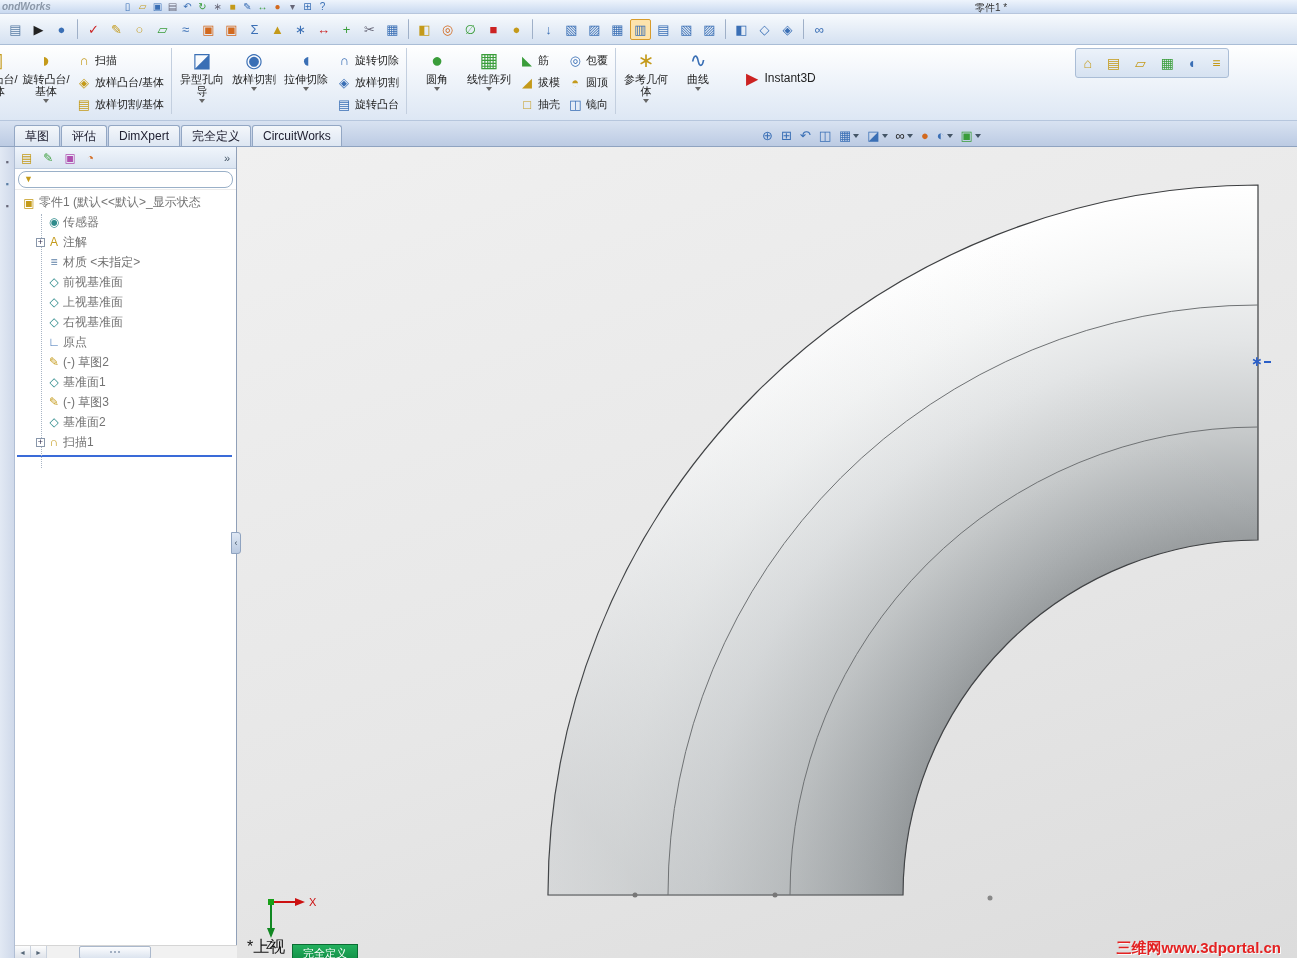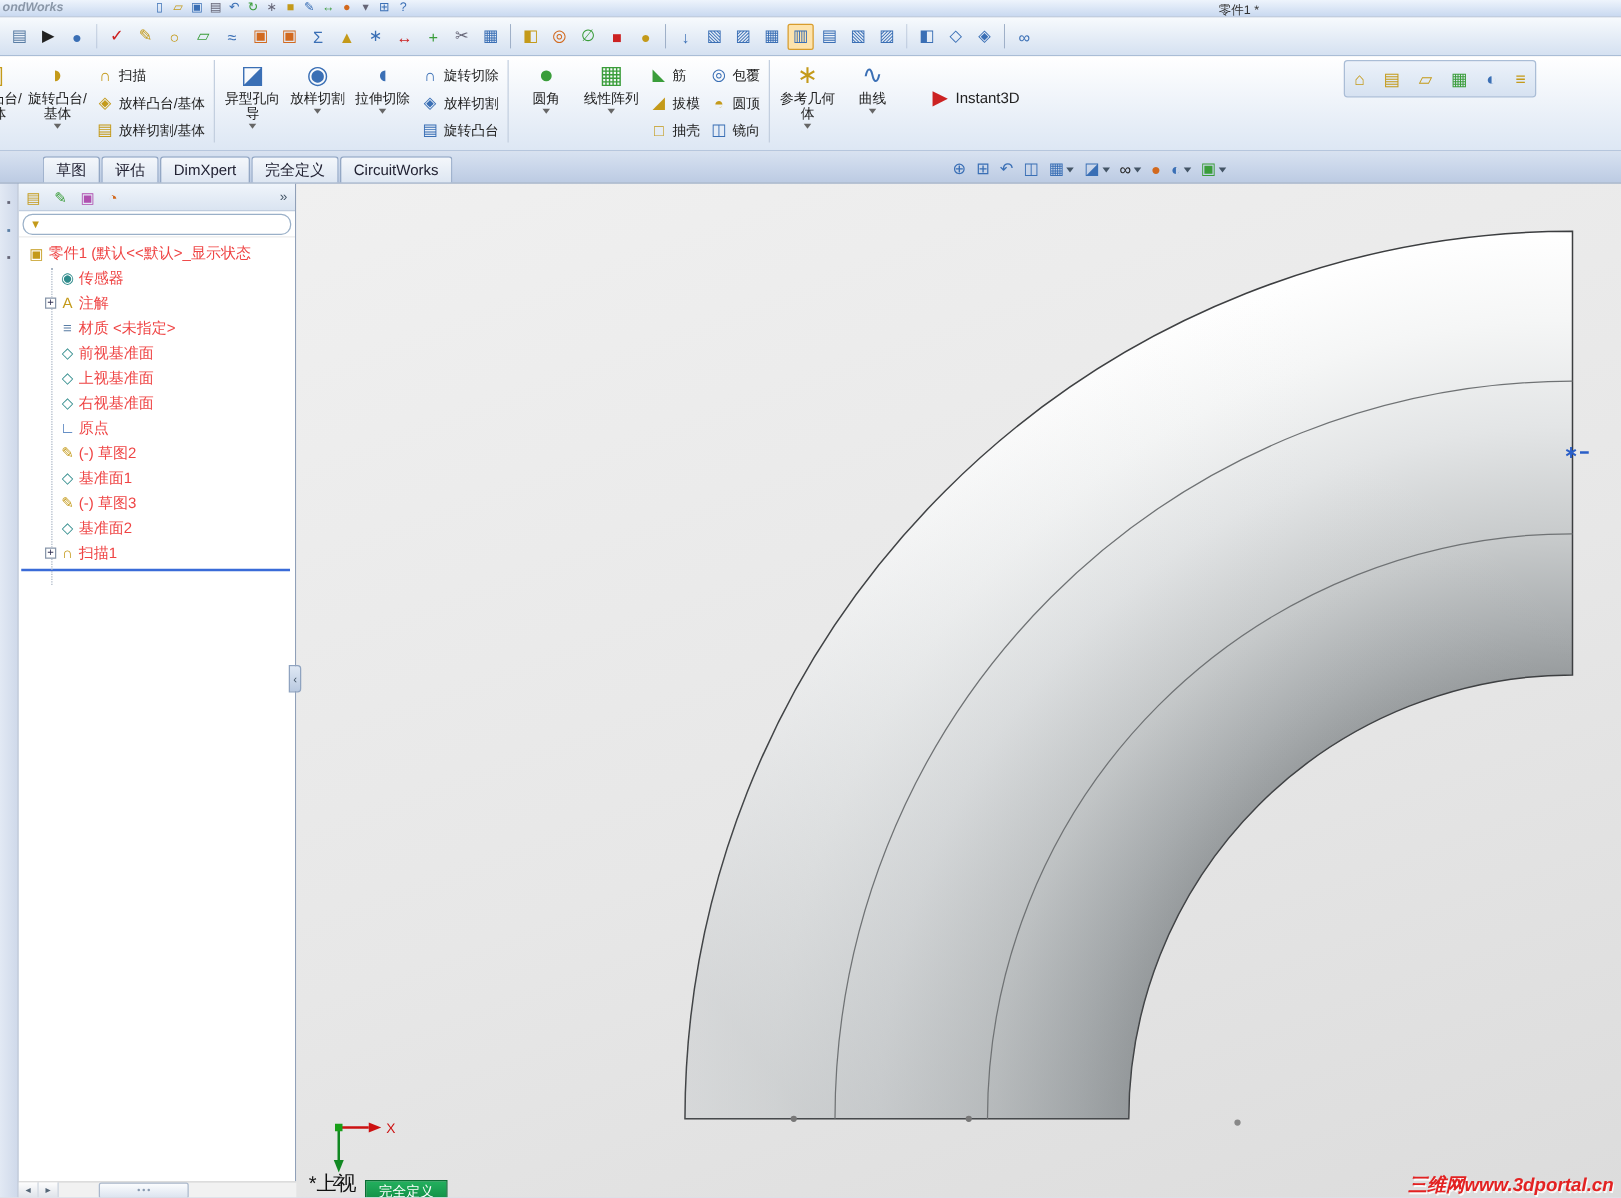--- a/index.html
+++ b/index.html
@@ -31,21 +31,21 @@
   .clip{margin-left:-32px}
   .caretd{width:0;height:0;border:3px solid transparent;border-top:4px solid #666;margin-top:2px}
   .stack{display:flex;flex-direction:column;margin:1px 3px;flex-shrink:0}
   .smallbtn{display:flex;align-items:center;height:22px;font-size:11px;white-space:nowrap}
   .sicon{width:18px;text-align:center;font-size:13px;margin-right:2px}
   .rsep{width:0;height:66px;border-left:1px solid #c3cfdf;margin:0 4px;flex-shrink:0}
   .instant3d{margin-left:12px;height:60px;display:flex;align-items:center;gap:6px;padding:0 10px;font-size:12px}
   .instant3d .ic{font-size:16px}
   
   .tabbar{position:absolute;left:0;top:121px;width:100%;height:26px;background:linear-gradient(#d8e2f1,#bccbe3);
-          border-bottom:1px solid #8fa3c0;display:flex;align-items:flex-end;padding-left:34px;box-sizing:border-box}
+          border-bottom:1px solid #8fa3c0;display:flex;align-items:flex-end;padding-left:14px;box-sizing:border-box}
   .tab{height:20px;padding:0 10px;display:flex;align-items:center;background:linear-gradient(#f4f7fb,#dde6f2);
        border:1px solid #93a7c4;border-bottom:none;border-radius:3px 3px 0 0;margin-right:1px;font-size:12px;color:#223}
   
   .headsup{position:absolute;left:762px;top:125px;height:20px;display:flex;align-items:center;gap:8px;z-index:6}
   .huico{font-size:13px;display:flex;align-items:center}
   .withcaret::after{content:"";width:0;height:0;border:3px solid transparent;border-top:4px solid #456;
                     display:inline-block;margin-left:2px;transform:translateY(2px)}
   
   .taskpane{position:absolute;left:1075px;top:48px;width:152px;height:28px;background:linear-gradient(#ecf2fa,#d6e2f1);
             border:1px solid #aabdd6;border-radius:3px;display:flex;align-items:center;justify-content:space-around;z-index:6}
@@ -66,21 +66,21 @@
   .funnel{color:#c49a1a;font-size:9px}
   .filterinput{border:none;outline:none;flex:1;font-size:11px;height:12px;padding:0;background:transparent}
   .tree{padding-top:3px;position:relative}
   .tree::before{content:"";position:absolute;left:26px;top:24px;height:254px;border-left:1px dotted #a8b4c4}
   .troot{display:flex;align-items:center;height:19px;padding-left:7px;gap:3px;white-space:nowrap}
   .titem{display:flex;align-items:center;height:20px;padding-left:21px;gap:2px;white-space:nowrap;position:relative}
   .expand{width:9px;height:9px;box-sizing:border-box;border:1px solid #8896aa;background:#fff;font-size:9px;
           line-height:7px;text-align:center;color:#335;flex-shrink:0;display:block;z-index:1}
   .expand:empty{border:none;background:transparent}
   .ticon{width:14px;text-align:center;font-size:12px;flex-shrink:0}
-  .tlabel{font-size:12px;color:#ef4444}
+  .tlabel{font-size:12px;color:#737373}
   .rollback{border-top:2px solid #3a6bd8;margin:3px 4px 0 2px}
   
   .treehscroll{position:absolute;left:15px;bottom:0;width:222px;height:13px;background:#f1f1f1;
                border-top:1px solid #d5d5d5;display:flex;align-items:center;box-sizing:border-box;z-index:4}
   .scrollbtn{width:15px;height:12px;font-size:7px;color:#567;display:flex;align-items:center;justify-content:center;
              background:linear-gradient(#fdfdfd,#dfe3ea);border-right:1px solid #c9d2de}
   .scrollthumb{width:70px;height:11px;margin-left:32px;background:linear-gradient(#fbfcfe,#dce4ef);
                border:1px solid #aab8cc;border-radius:2px;display:flex;align-items:center;justify-content:center;gap:2px}
   .scrollthumb i{width:2px;height:2px;background:#8a9ab0;border-radius:50%}
   
@@ -88,21 +88,21 @@
             border:1px solid #8fa3c0;border-radius:0 3px 3px 0;display:flex;align-items:center;justify-content:center;
             font-size:9px;color:#456;z-index:7}
   
   .viewport{position:absolute;left:237px;top:147px;width:1060px;height:811px;overflow:hidden;
             background:linear-gradient(160deg,#f0f0f0 0%,#e7e7e7 55%,#dcdcdc 100%)}
   .model{position:absolute;left:0;top:0}
   .triad{position:absolute;left:24px;bottom:8px}
   .viewlabel{position:absolute;left:10px;bottom:0;font-size:16px;color:#111}
   .statusbadge{position:absolute;left:55px;bottom:-5px;height:17px;display:flex;align-items:center;padding:0 10px;
                background:linear-gradient(#23b05e,#0f8a42);border:1px solid #0a6d33;color:#fff;font-size:11px}
-  .watermark{position:absolute;right:6px;bottom:0;color:#e32222;font-size:15px;font-weight:bold;font-style:italic;
+  .watermark{position:absolute;right:16px;bottom:0;color:#e32222;font-size:15px;font-weight:bold;
              text-shadow:1px 1px 0 rgba(255,255,255,.85)}
   .selmarker{position:absolute;left:1014px;top:206px;color:#2b5fc7;font-size:14px;font-weight:bold}
   .selmarker::after{content:"";display:inline-block;width:7px;border-top:2px solid #2b5fc7;vertical-align:middle;margin-left:1px}
 </style>
 </head>
 <body>
 
 <div id="app">
 
   <div class="titlebar">

